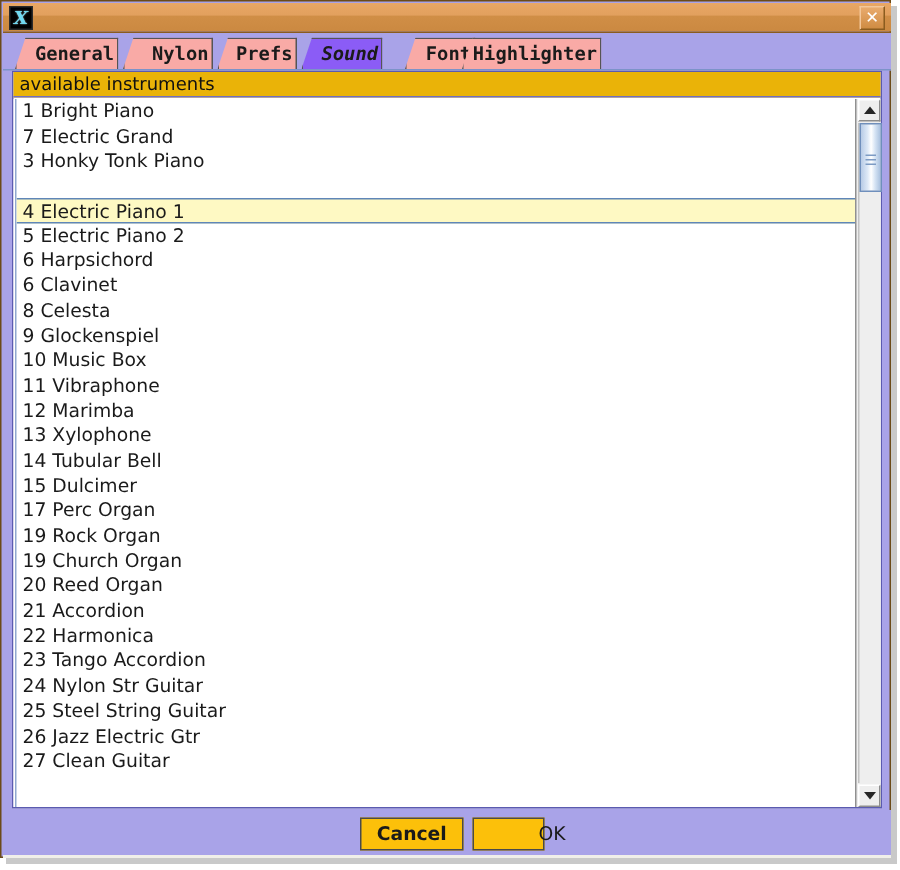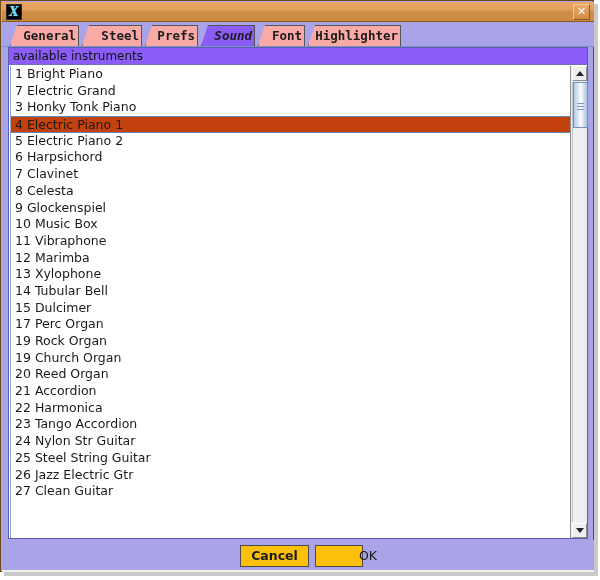--- a/index.html
+++ b/index.html
@@ -148,21 +148,21 @@
     height: 492px;
     box-sizing: border-box;
     border: 1px solid #5b5bb0;
     background: #ffffff;
   }
   .list-label {
     position: absolute;
     left: 0; top: 0;
     width: 578px;
     height: 17px;
-    background: #8b5cf6;
+    background: #eab308;
     color: #111111;
     font-family: "DejaVu Sans", sans-serif;
     font-size: 12px;
     line-height: 17px;
     padding-left: 4px;
     box-sizing: border-box;
     border-bottom: 1px solid #6f6fc0;
   }
   .list-wrap {
     position: absolute;
@@ -185,24 +185,25 @@
     line-height: 16.7px;
     font-family: "DejaVu Sans", sans-serif;
     font-size: 12.5px;
     color: #1a1a1a;
     padding-left: 4px;
     white-space: nowrap;
     box-sizing: border-box;
     cursor: default;
   }
   .row.selected {
-    background: #c2410c;
+    background: #fef9c3;
     border-top: 1px solid #5f86b8;
     border-bottom: 1px solid #5f86b8;
     width: 559px;
+    margin-top: 16px;
   }
 
   
   .scrollbar {
     position: absolute;
     right: 0; top: 18px;
     width: 17px;
     height: 472px;
     background: #eeeeee;
     border-left: 1px solid #909090;
@@ -307,48 +308,48 @@
         <div class="x">✕</div>
       </div>
     </div>
 
     <div class="tabstrip">
       <div class="tabstrip-underline"></div>
     <div class="tab" style="left: 8px; width: 69px;">
           <span>General</span>
         </div>
         <div class="tab" style="left: 80px; width: 60px;">
-          <span>Steel</span>
+          <span>Nylon</span>
         </div>
         <div class="tab" style="left: 143px; width: 53px;">
           <span>Prefs</span>
         </div>
         <div class="tab active" style="left: 199px; width: 54px;">
           <span>Sound</span>
         </div>
-        <div class="tab" style="left: 256px; width: 47px;">
+        <div class="tab" style="left: 268px; width: 47px;">
           <span>Font</span>
         </div>
         <div class="tab" style="left: 306px; width: 93px;">
           <span>Highlighter</span>
         </div>
       </div>
 
     <div class="panel">
       <div class="list-label">available instruments</div>
 
       <div class="list-wrap">
         <div class="list-inner">
             <div class="row">1 Bright Piano</div>
             <div class="row">7 Electric Grand</div>
             <div class="row">3 Honky Tonk Piano</div>
             <div class="row selected">4 Electric Piano 1</div>
             <div class="row">5 Electric Piano 2</div>
             <div class="row">6 Harpsichord</div>
-            <div class="row">7 Clavinet</div>
+            <div class="row">6 Clavinet</div>
             <div class="row">8 Celesta</div>
             <div class="row">9 Glockenspiel</div>
             <div class="row">10 Music Box</div>
             <div class="row">11 Vibraphone</div>
             <div class="row">12 Marimba</div>
             <div class="row">13 Xylophone</div>
             <div class="row">14 Tubular Bell</div>
             <div class="row">15 Dulcimer</div>
             <div class="row">17 Perc Organ</div>
             <div class="row">19 Rock Organ</div>

